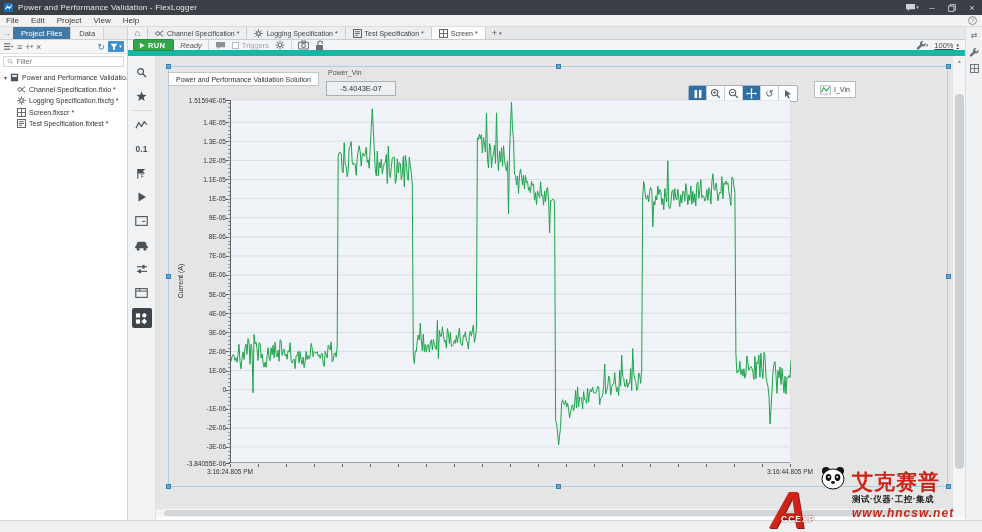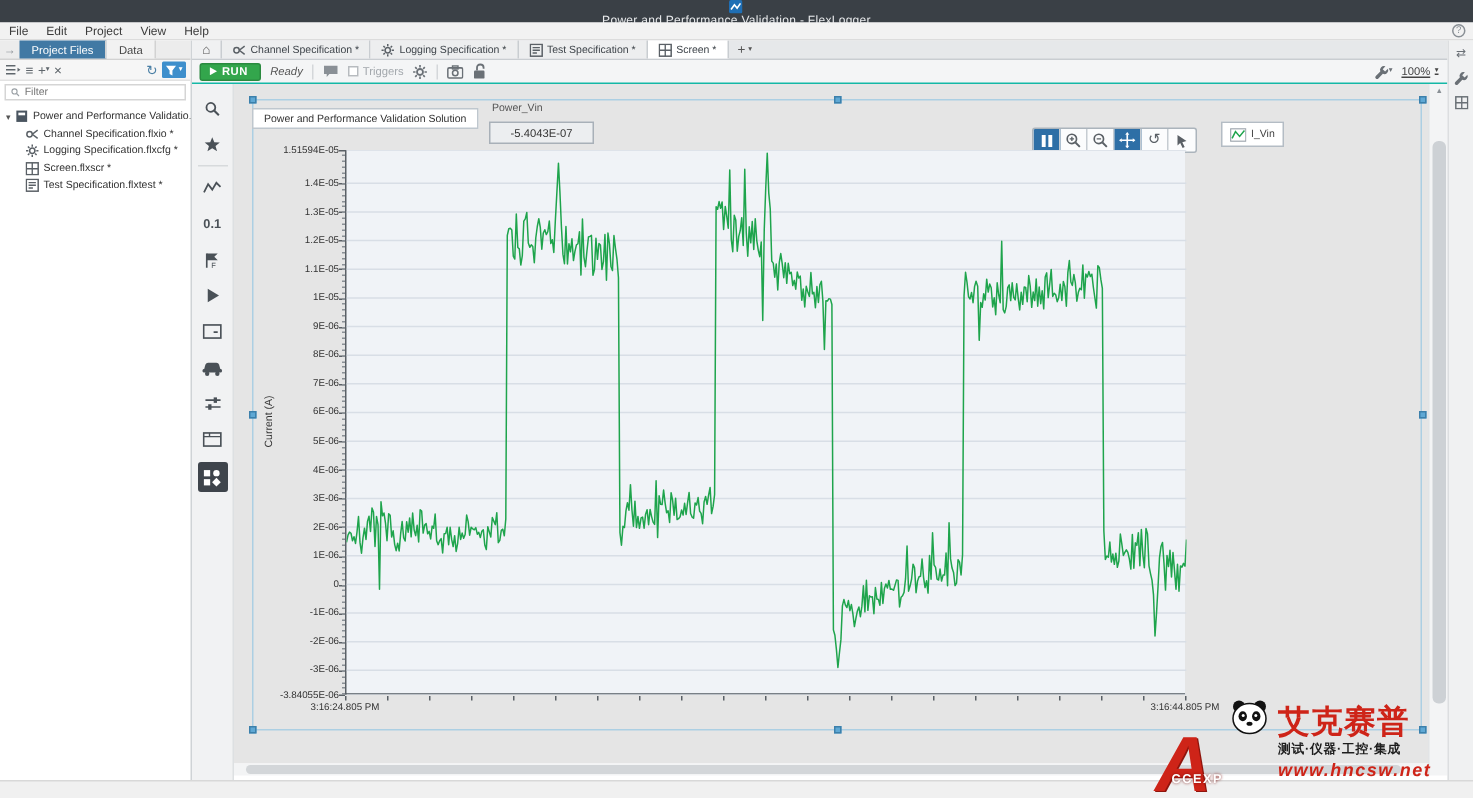--- a/index.html
+++ b/index.html
@@ -3,21 +3,21 @@
 <meta charset="utf-8">
 <style>
   * { margin:0; padding:0; box-sizing:border-box; }
   html,body { background:#777; }
   body { font-family:"Liberation Sans", sans-serif; }
   .stage { position:relative; width:982px; height:532px; background:#fff; overflow:hidden;
            font-family:"Liberation Sans", sans-serif; color:#333; }
 
   
   .titlebar { position:absolute; left:0; top:0; width:982px; height:15px; background:#3a4046;
-              display:flex; align-items:center; color:#e8eaec; font-size:8px;flex-direction:column; }
+              display:flex; align-items:center; color:#e8eaec; font-size:8px; }
   .titlebar .app-icon { margin:0 5px 0 4px; display:flex; }
   .titlebar .title-text { flex:1; letter-spacing:.2px; }
   .win-btn { width:20px; height:15px; display:flex; align-items:center; justify-content:center;
              color:#cdd2d6; font-size:9px; }
   .win-btn svg { display:block; }
 
   
   .menubar { position:absolute; left:0; top:15px; width:982px; height:12px; background:#f2f2f2;
              border-bottom:1px solid #dcdcdc; display:flex; align-items:center; font-size:8px; color:#3c3c3c; }
   .menu-item { padding:0 6px; }
@@ -57,21 +57,21 @@
   .home-tab { width:20px; display:flex; align-items:center; justify-content:center; font-size:9px;
               color:#555; border-right:1px solid #c9cdd1; background:#f0f1f2; }
   .doc-tab { display:flex; align-items:center; gap:3px; padding:0 7px; border-right:1px solid #c9cdd1;
              background:#edeeef; white-space:nowrap; }
   .doc-tab.active { background:#fff; }
   .doc-tab .tico { display:flex; color:#5a6066; }
   .new-tab { display:flex; align-items:center; gap:2px; padding:0 6px; color:#555; font-size:9px; }
 
   
   .main-toolbar { position:absolute; left:128px; top:40px; width:837px; height:16px; background:#f4f5f6;
-                  border-bottom:1px solid #14b8a6; display:flex; align-items:center; gap:6px;
+                  border-bottom:6px solid #14b8a6; display:flex; align-items:center; gap:6px;
                   padding:0 6px 0 5px; font-size:7.5px; color:#555; }
   .run-btn { background:#33a64c; border:1px solid #2a8a3f; border-radius:2px; color:#fff; font-weight:bold;
              font-size:7.5px; height:12px; display:flex; align-items:center; gap:3px; padding:0 8px 0 5px; letter-spacing:.3px; }
   .status-ready { font-style:italic; color:#555; }
   .vsep { width:1px; height:10px; background:#d4d7da; }
   .tb-ico { display:flex; align-items:center; color:#6a7076; }
   .cb { width:7px; height:7px; border:1px solid #b7bbbf; background:#fff; display:inline-block; }
   .triggers-wrap { display:flex; align-items:center; gap:3px; color:#a3a8ad; }
   .main-toolbar .gap { flex:1; }
   .zoom-select { display:flex; align-items:center; gap:3px; color:#444;text-decoration:underline; }

